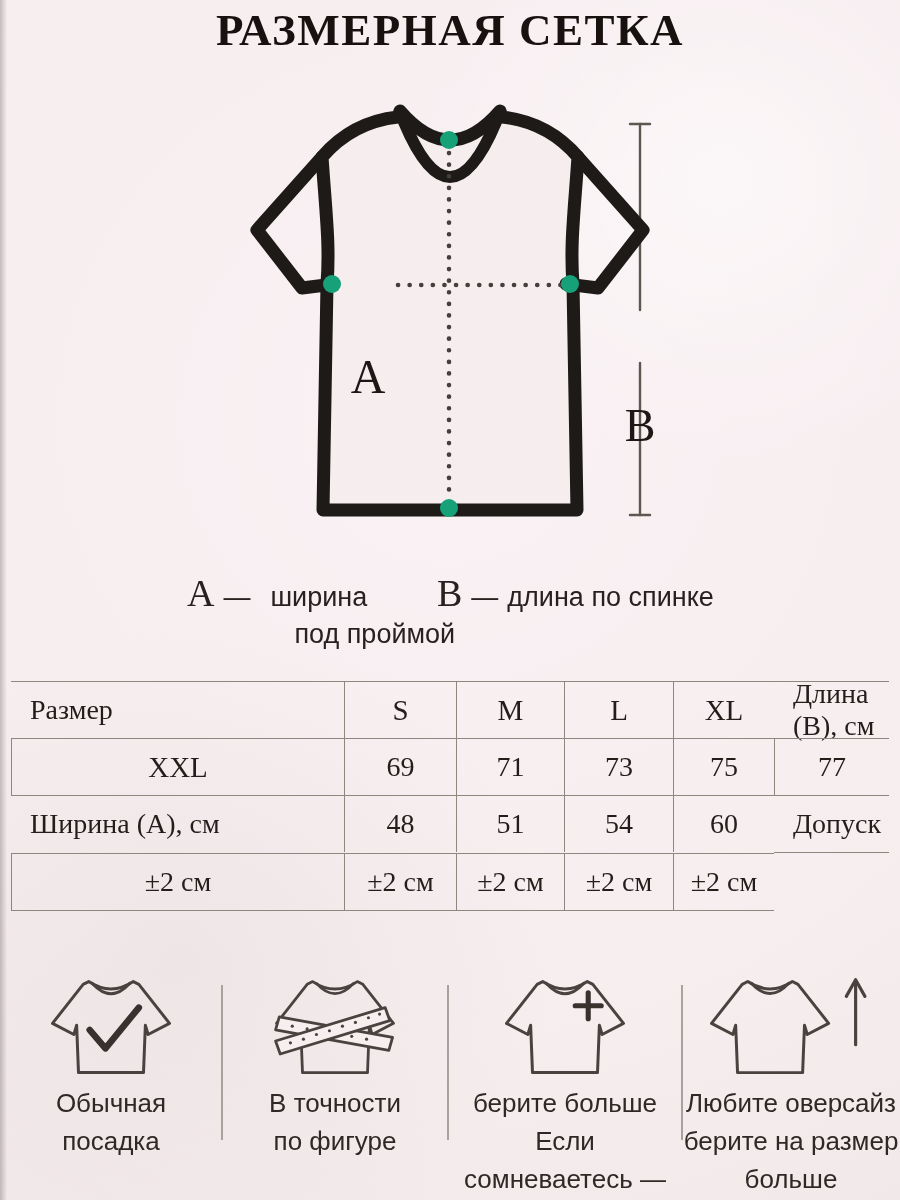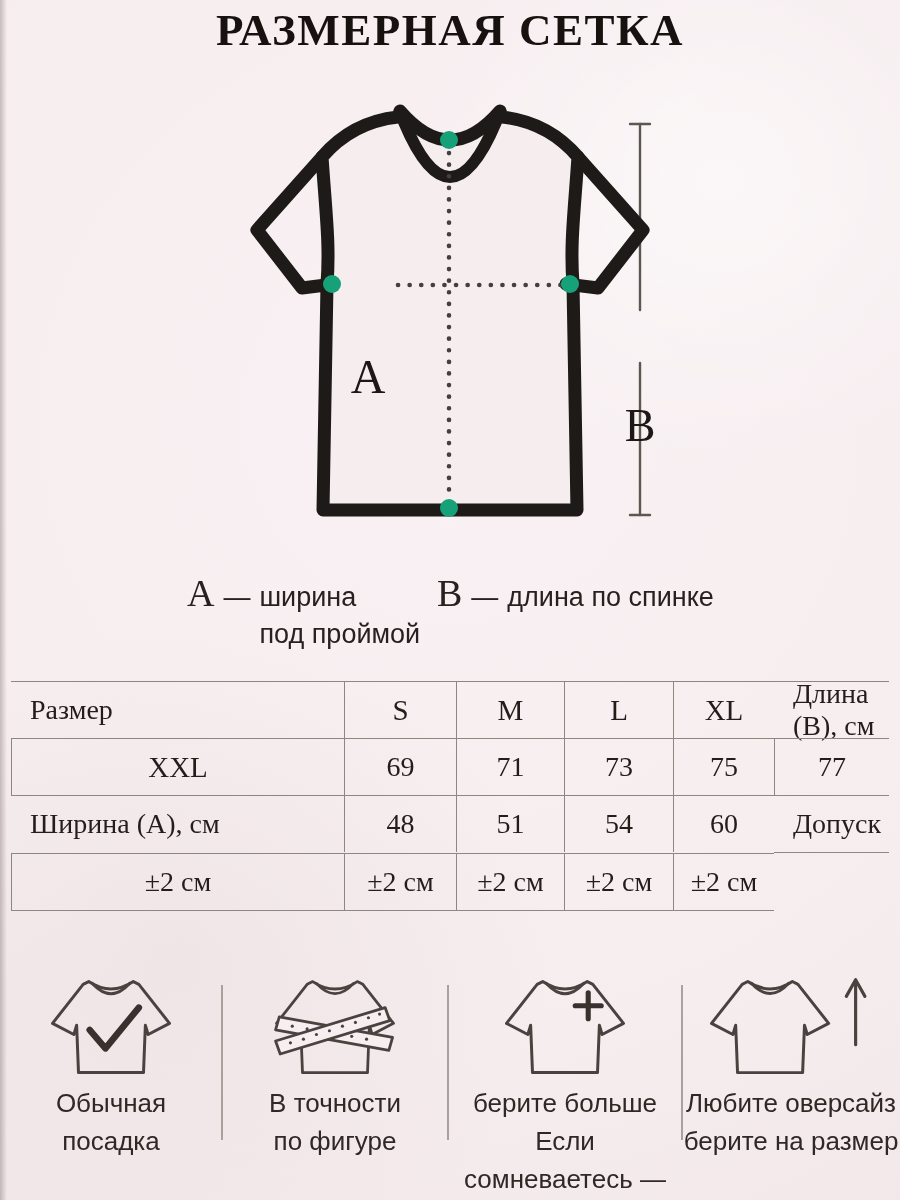--- a/index.html
+++ b/index.html
@@ -113,22 +113,22 @@
       </g>
     </svg>
     <span class="measure-label label-a">A</span>
     <span class="measure-label label-b">B</span>
   </div>
 
   <div class="legend-item legend-a">
     <span class="legend-letter">А</span>
     <span class="legend-dash">—</span>
     <span class="legend-words">
-      <span style="display:block;">ширина</span>
-      <span style="display:block;">под проймой</span>
+      <span style="display:block;margin-left:11px;">ширина</span>
+      <span style="display:block;margin-left:35px;">под проймой</span>
     </span>
   </div>
   <div class="legend-item legend-b">
     <span class="legend-letter">В</span>
     <span class="legend-dash">—</span>
     <span class="legend-words">длина по спинке</span>
   </div>
 
   <div class="size-table">
 
@@ -230,20 +230,21 @@
         <path d="M 46,10 Q 70,26 94,10 L 100,13 L 133,55 L 110,67 L 107,57 L 105,108 L 35,108 L 33,57 L 30,67 L 7,55 L 40,13 Z"></path>
         <path d="M 50,12 Q 70,34 90,12"></path>
         <g stroke-width="3.4">
           <line x1="162" y1="78" x2="162" y2="12"></line>
           <path d="M 152,26 L 162,8 L 172,26"></path>
         </g>
       </svg>
       <div class="tip-caption">
         <span>Любите оверсайз</span>
         <span>берите на размер</span>
+        <span>больше</span>
       </div>
     </div>
   </div>
 
   <div class="tips-divider div-1"></div>
   <div class="tips-divider div-2"></div>
   <div class="tips-divider div-3"></div>
 </div>
 
 </body></html>

